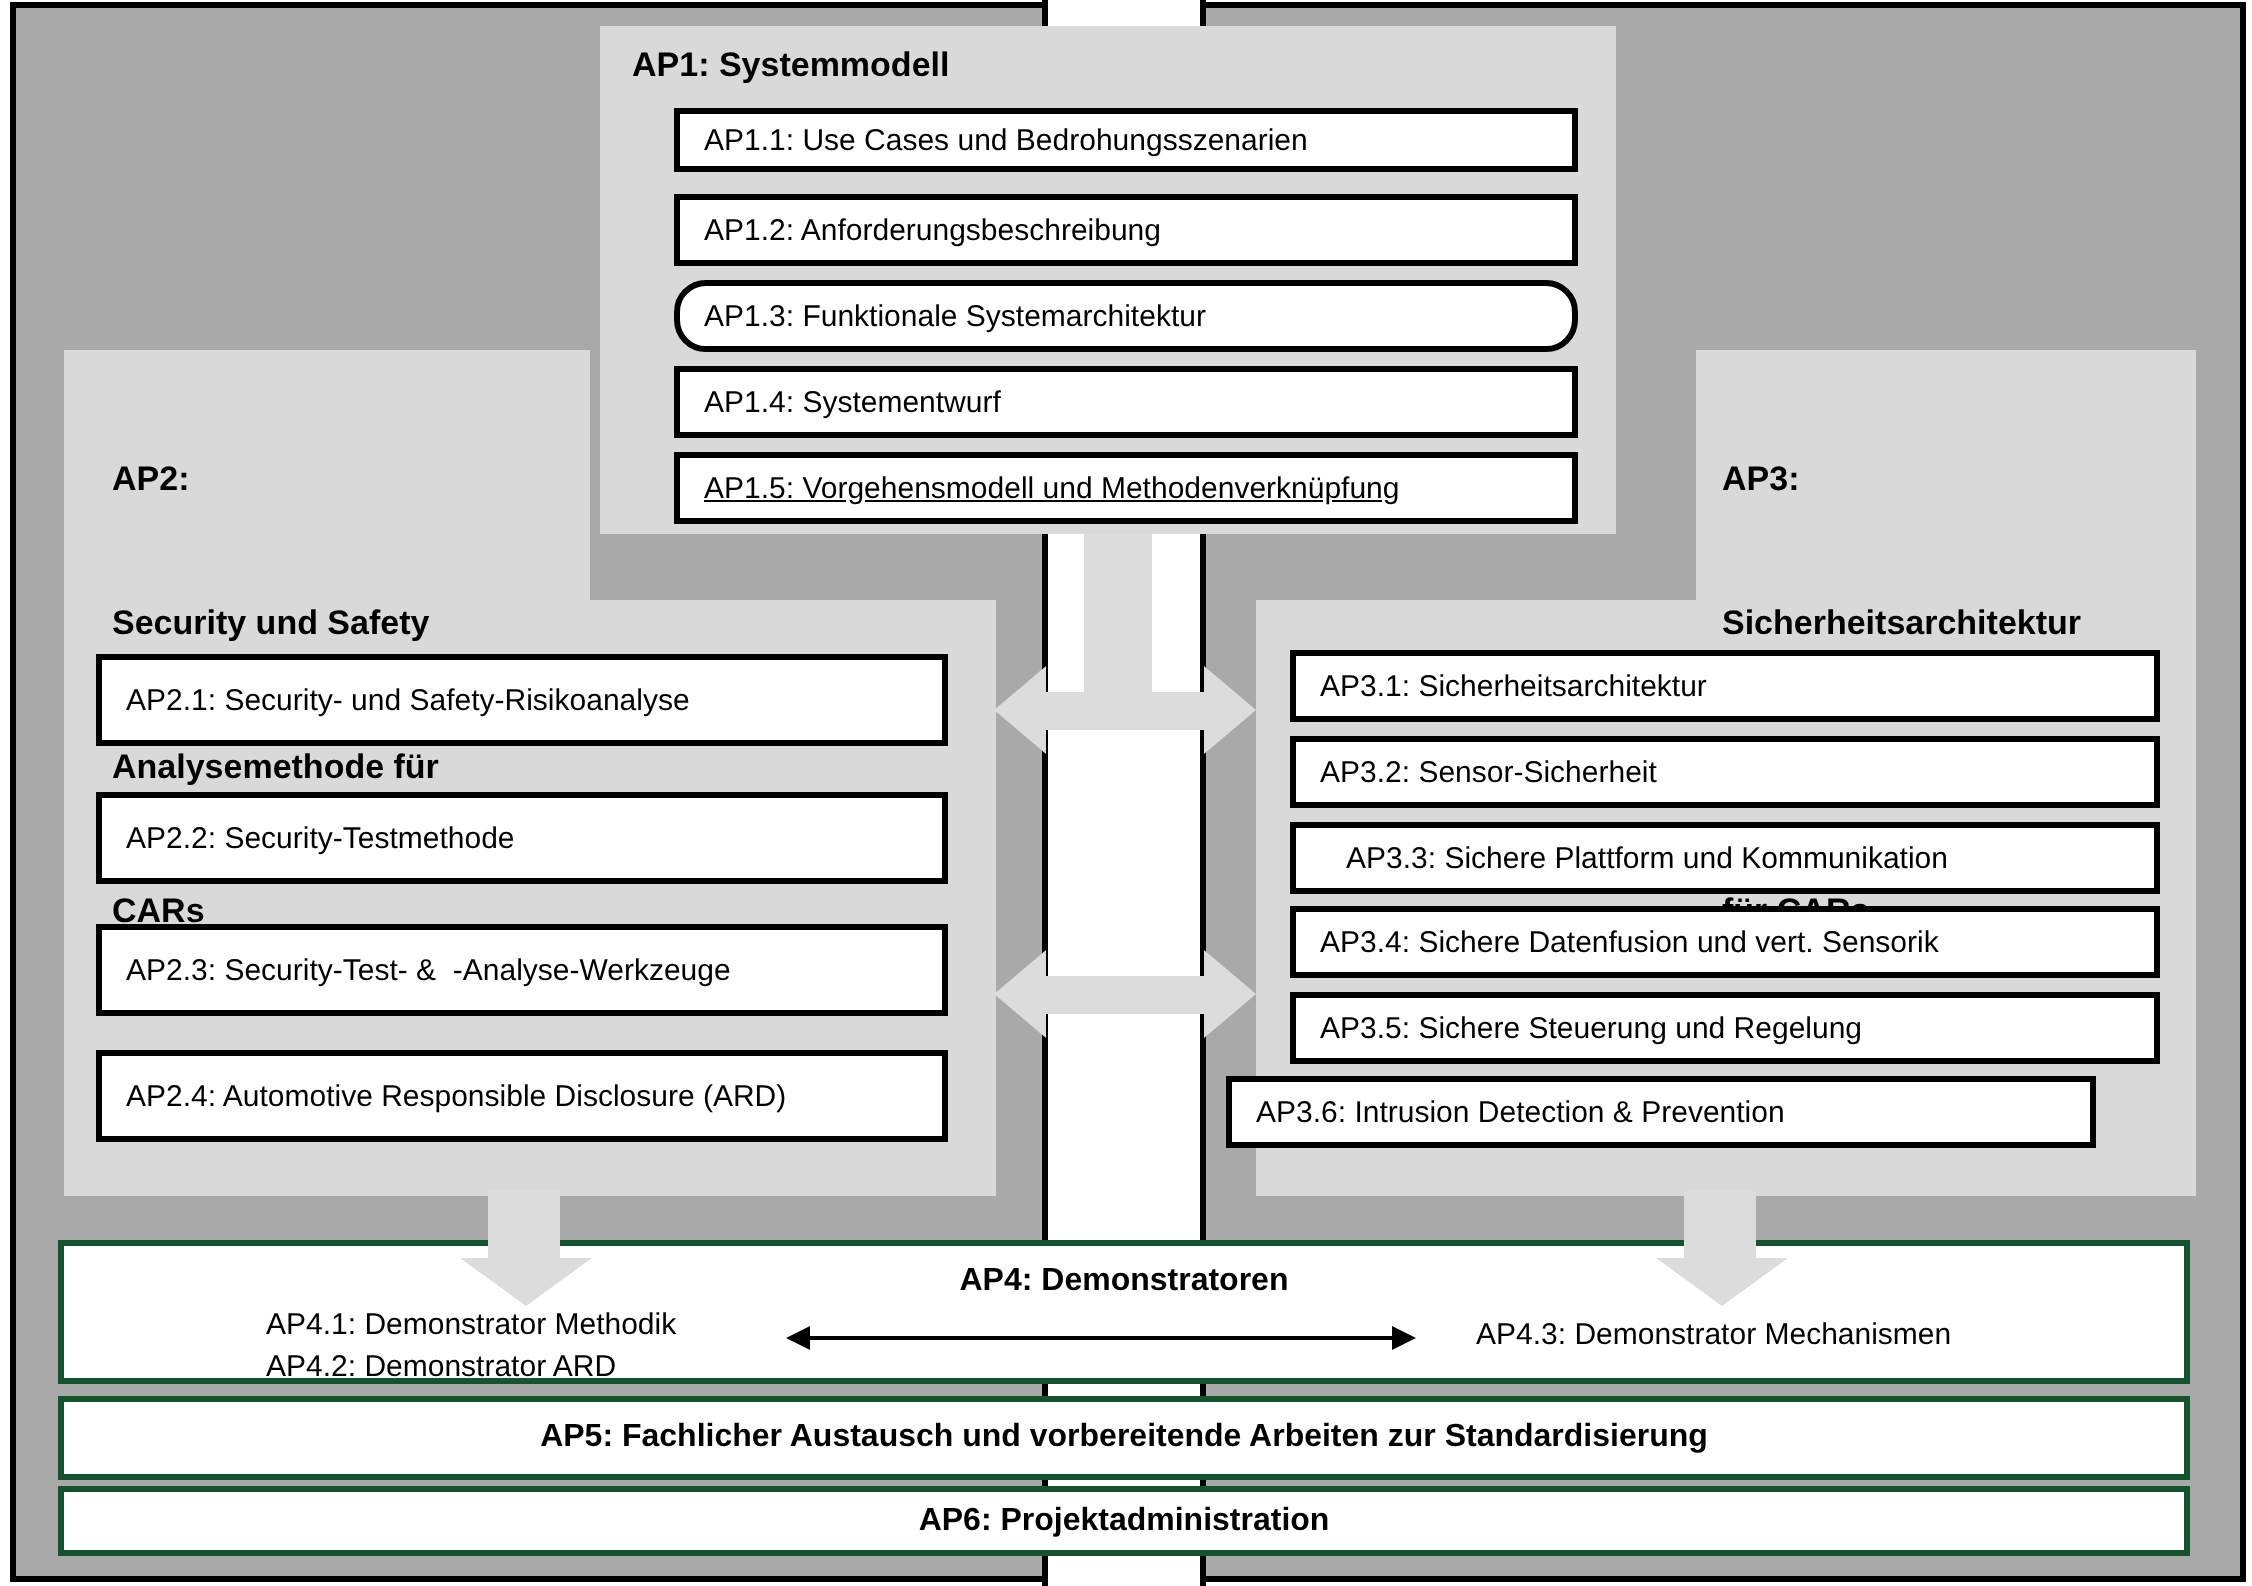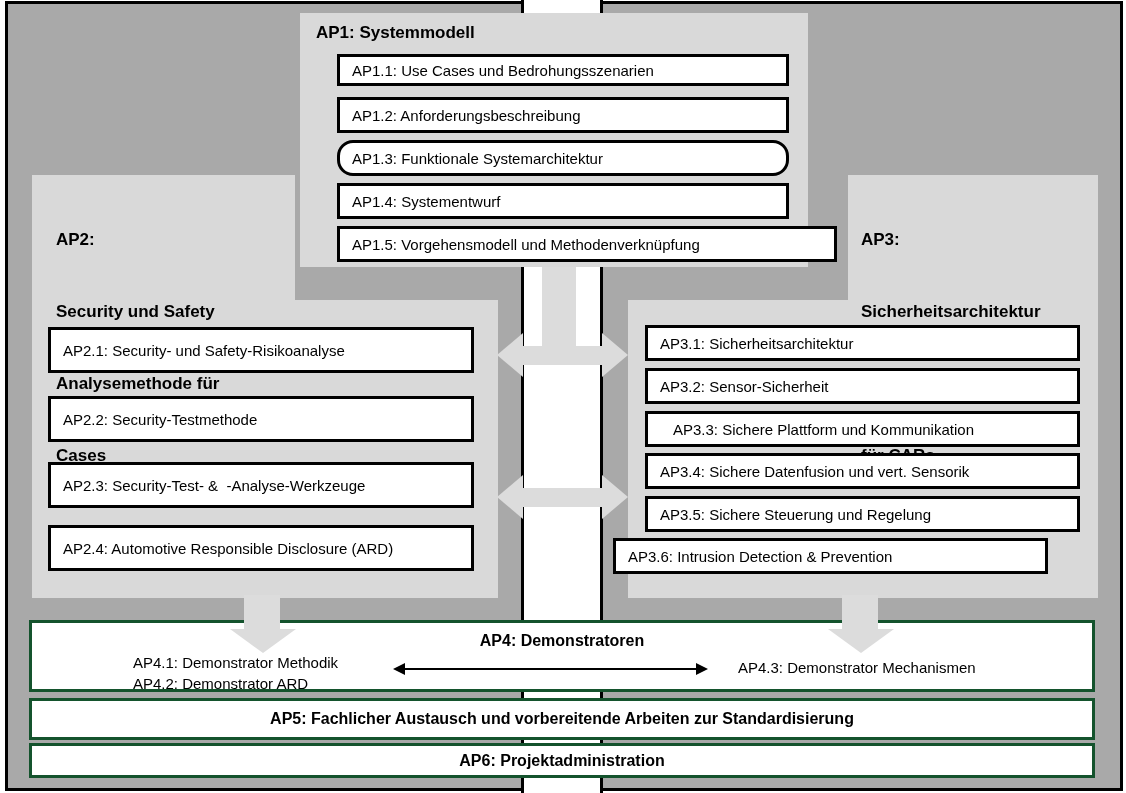--- a/index.html
+++ b/index.html
@@ -93,29 +93,29 @@
     <div class="body"></div>
     <div class="head-right"></div>
   </div>
 
   <div class="abs panel" style="left:300px; top:13px; width:508px; height:254px;"></div>
   <div class="abs panel-title" style="left:316px; top:21px;">AP1: Systemmodell</div>
   <div class="abs sub-box" style="left:337px; top:54px;  width:452px; height:32px;">AP1.1: Use Cases und Bedrohungsszenarien</div>
   <div class="abs sub-box" style="left:337px; top:97px;  width:452px; height:36px;">AP1.2: Anforderungsbeschreibung</div>
   <div class="abs sub-box" style="left:337px; top:140px; width:452px; height:36px;border-radius:16px;">AP1.3: Funktionale Systemarchitektur</div>
   <div class="abs sub-box" style="left:337px; top:183px; width:452px; height:36px;">AP1.4: Systementwurf</div>
-  <div class="abs sub-box" style="left:337px; top:226px; width:500px; height:36px;">AP1.5: Vorgehensmodell und Methodenverknüpfung</div>
+  <div class="abs sub-box" style="left:337px; top:226px; width:452px; height:36px;text-decoration:underline;">AP1.5: Vorgehensmodell und Methodenverknüpfung</div>
 
   <div class="abs panel" style="left:32px; top:175px; width:263px; height:127px;"></div>
   <div class="abs panel" style="left:32px; top:300px; width:466px; height:298px;"></div>
   <div class="abs panel-title" style="left:56px; top:180px;">
     <div>AP2:</div>
     <div>Security und Safety</div>
     <div>Analysemethode für</div>
-    <div>Cases</div>
+    <div>CARs</div>
   </div>
   <div class="abs sub-box" style="left:48px; top:327px; width:426px; height:46px;">AP2.1: Security- und Safety-Risikoanalyse</div>
   <div class="abs sub-box" style="left:48px; top:396px; width:426px; height:46px;">AP2.2: Security-Testmethode</div>
   <div class="abs sub-box" style="left:48px; top:462px; width:426px; height:46px;">AP2.3: Security-Test- &amp;  -Analyse-Werkzeuge</div>
   <div class="abs sub-box" style="left:48px; top:525px; width:426px; height:46px;">AP2.4: Automotive Responsible Disclosure (ARD)</div>
 
   <div class="abs panel" style="left:848px; top:175px; width:250px; height:127px;"></div>
   <div class="abs panel" style="left:628px; top:300px; width:470px; height:298px;"></div>
   <div class="abs panel-title" style="left:861px; top:180px;">
     <div>AP3:</div>

